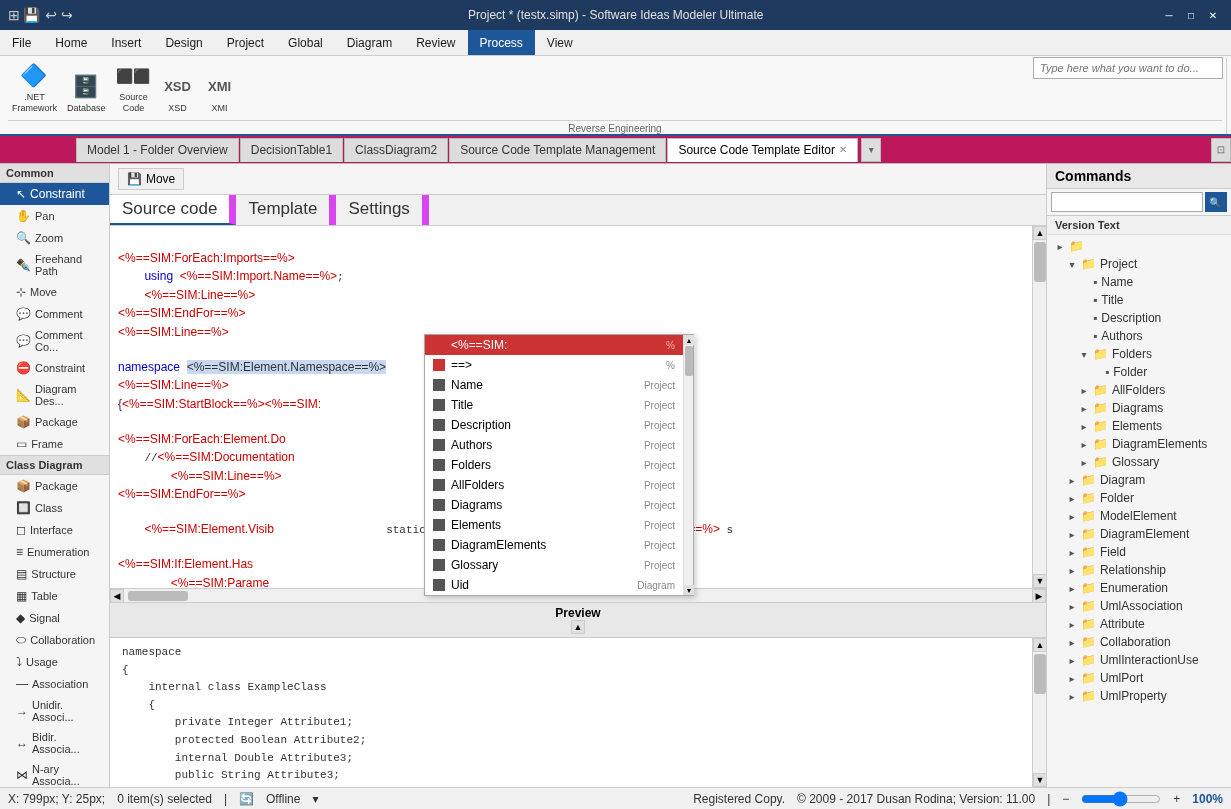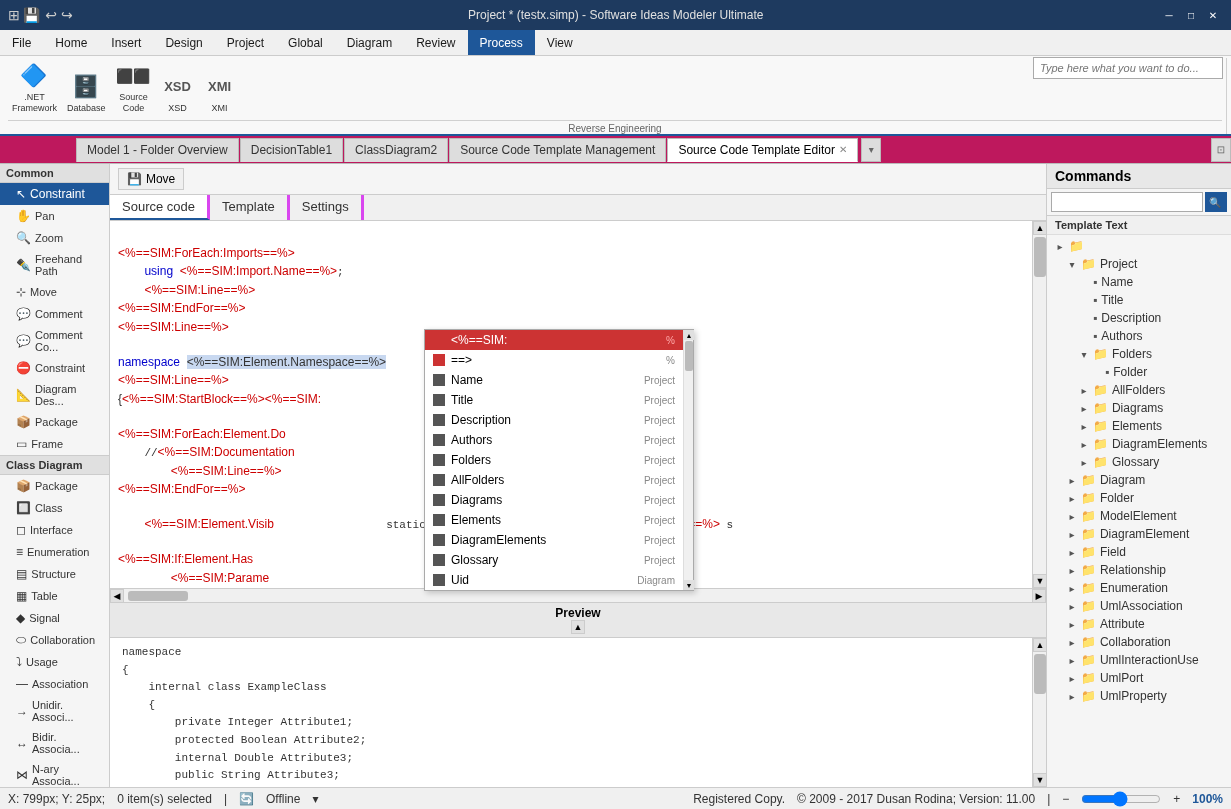--- a/index.html
+++ b/index.html
@@ -38,21 +38,21 @@
     .sidebar-section-label { background: #e0e0e0; padding: 3px 6px; font-size: 11px; color: #333; font-weight: 600; border-bottom: 1px solid #ccc; }
     .sidebar-item { padding: 4px 8px 4px 16px; cursor: pointer; font-size: 11px; color: #333; display: flex; align-items: center; gap: 4px; }
     .sidebar-item.active { background: #1e5799; color: white; }
     .sidebar-section-label2 { background: #e0e0e0; padding: 3px 6px; font-size: 11px; color: #333; font-weight: 600; border-bottom: 1px solid #ccc; border-top: 1px solid #ccc; }
 
     
     #center-content { flex: 1; display: flex; flex-direction: column; overflow: hidden; }
     #editor-toolbar { display: flex; align-items: center; padding: 4px 8px; background: #f5f5f5; border-bottom: 1px solid #ccc; gap: 4px; }
     #editor-toolbar .save-btn { display: flex; align-items: center; gap: 4px; padding: 3px 8px; background: #f0f0f0; border: 1px solid #ccc; cursor: pointer; font-size: 11px; }
     #editor-sub-tabs { display: flex; background: #f0f0f0; border-bottom: 1px solid #ccc; }
-    #editor-sub-tabs .sub-tab { padding: 4px 12px; cursor: pointer; font-size: 13px; color: #333; border-right: 3px solid #d946ef; }
+    #editor-sub-tabs .sub-tab { padding: 4px 12px; cursor: pointer; font-size: 17px; color: #333; border-right: 7px solid #d946ef; }
     #editor-sub-tabs .sub-tab.active { background: white; font-weight: 500; border-bottom: 2px solid #1e5799; }
 
     
     #code-editor-wrap { flex: 1; position: relative; overflow: hidden; display: flex; }
     #code-editor { flex: 1; background: white; overflow: auto; padding: 6px; font-family: 'Courier New', monospace; font-size: 11px; line-height: 1.5; color: #333; border: none; outline: none; white-space: pre; }
 
     
     #autocomplete { position: absolute; top: 110px; left: 316px; width: 270px; background: white; border: 1px solid #aaa; box-shadow: 2px 2px 6px rgba(0,0,0,0.2); z-index: 100; font-family: 'Segoe UI', sans-serif; font-size: 11px; }
     .ac-item { display: flex; align-items: center; padding: 3px 8px; cursor: pointer; justify-content: space-between; }
     .ac-item.selected { background: #cc3333; color: white; }
@@ -400,21 +400,21 @@
     </div>
   </div>
 
   <div id="right-panel" style="width:185px; background:#f5f5f5; border-left:1px solid #ccc; display:flex; flex-direction:column; flex-shrink:0;">
     <div id="commands-header" style="background:#e8e8e8; padding:4px 8px; font-size:14px; font-weight:700; border-bottom:1px solid #ccc;">Commands</div>
     <div id="commands-search" style="display:flex; align-items:center; padding:3px 4px; border-bottom:1px solid #ccc;">
       <input type="text" style="flex: 1 1 0%; height: 20px; border: 1px solid rgb(170, 170, 170); padding: 1px 4px; font-size: 11px;">
       <button style="width:22px; height:20px; background:#1e5799; border:none; color:white; cursor:pointer; font-size:10px; margin-left:2px;">🔍</button>
     </div>
 
-    <div style="padding:3px 8px; font-size:11px; font-weight:600; color:#333; background:#f0f0f0; border-bottom:1px solid #ddd;">Template Text</div>
+    <div style="padding:3px 8px; font-size:11px; font-weight:600; color:#333; background:#f0f0f0; border-bottom:1px solid #ddd;">Version Text</div>
     <div id="commands-tree" style="flex:1; overflow-y:auto; padding:2px 0; font-size:11px;">
 
       <div class="tree-item">
         <div class="tree-expand">▸</div>
         <span style="color:#e8a000;">📁</span>
         <span>&nbsp;</span>
       </div>
 
       <div class="tree-item indent1">
         <div class="tree-expand">▾</div>

